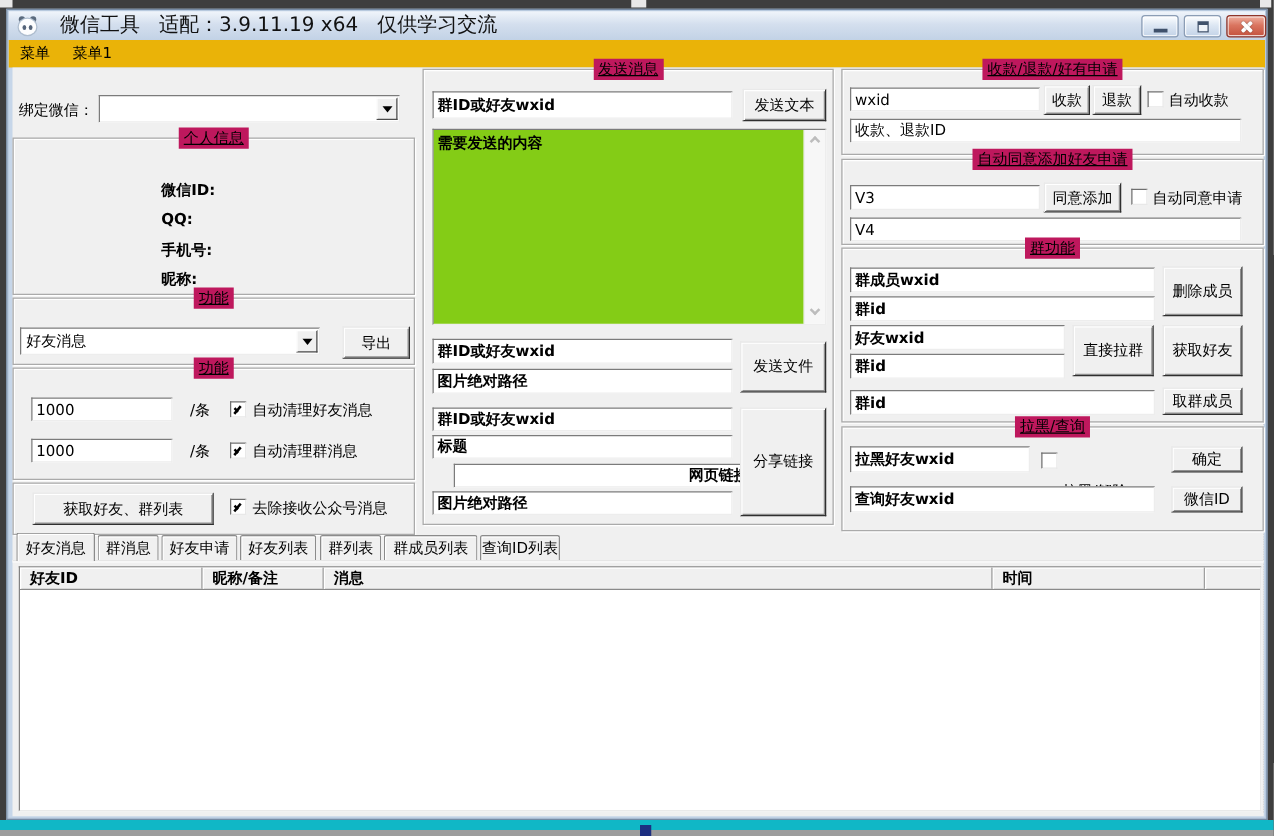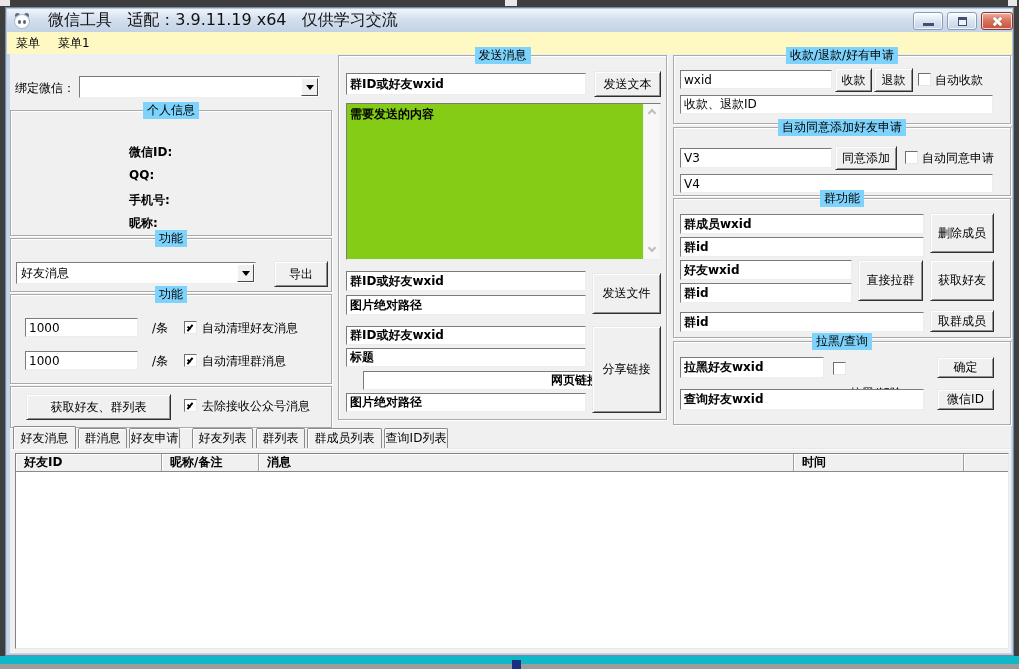--- a/index.html
+++ b/index.html
@@ -26,29 +26,29 @@
     display:flex; align-items:center; justify-content:center; }
   .winbtn.min { left:906px; width:30px; }
   .winbtn.max { left:940px; width:30px; }
   .winbtn.close { left:974px; width:32px; background:linear-gradient(#f0b2a2,#da7560 45%,#c4523e); border-color:#8e352a; }
   .glyph-min { width:11px; height:3px; background:#3f516b; margin-top:7px; }
   .glyph-max { width:9px; height:9px; border:1px solid #3f516b; border-top-width:3px; background:#eef3f9; }
   .xmark { position:relative; width:11px; height:11px; }
   .xmark::before,.xmark::after { content:""; position:absolute; left:4px; top:0; width:3px; height:11px; background:#fff; border-radius:1px; box-shadow:0 0 1px rgba(0,0,0,.5); }
   .xmark::before { transform:rotate(45deg); } .xmark::after { transform:rotate(-45deg); }
 
-  .menubar { position:absolute; left:1px; top:24px; right:1px; height:22px; background:#fef9c3; display:flex; align-items:center; }
+  .menubar { position:absolute; left:1px; top:24px; right:1px; height:22px; background:#eab308; display:flex; }
   .menu-item { padding:2px 9px; }
 
   .content { position:absolute; left:4px; top:46px; width:1001px; height:599px; background:#f0f0f0; }
   .dotted-edge { position:absolute; left:1004px; top:48px; height:594px; width:0; border-left:1px dotted #6f6f6f; }
 
   
   .groupbox { position:absolute; border:1px solid #aaa; box-shadow:inset 1px 1px 0 #fff, 1px 1px 0 #fff; }
-  .gtitle { position:absolute; top:-9px; left:50%; transform:translateX(-50%); background:#7dd3fc; padding:0 4px; white-space:nowrap; color:#000; }
+  .gtitle { position:absolute; top:-9px; left:50%; transform:translateX(-50%); background:#be185d; padding:0 4px; white-space:nowrap; color:#000;text-decoration:underline; }
 
   .tin { position:absolute; background:#fff; border:1px solid; border-color:#7b7b7b #ededed #ededed #7b7b7b;
     font-family:inherit; font-size:12px; font-weight:bold; color:#000; padding:1px 3px; outline:none; }
   .btn { position:absolute; background:#f0f0f0; border:1px solid; border-color:#e9e9e9 #2f2f2f #2f2f2f #e9e9e9;
     box-shadow:inset 1px 1px 0 #fff, inset -1px -1px 0 #8f8f8f; display:flex; align-items:center; justify-content:center;
     font-size:12px; cursor:default; white-space:nowrap; }
   .combo { position:absolute; background:#fff; border:1px solid; border-color:#7b7b7b #ededed #ededed #7b7b7b; }
   .combo .cval { position:absolute; left:4px; top:2px; right:20px; overflow:hidden; white-space:nowrap; }
   .combo .cbtn { position:absolute; right:1px; top:1px; bottom:1px; width:17px; background:#f0f0f0;
     border:1px solid; border-color:#fff #4a4a4a #4a4a4a #fff; display:flex; align-items:center; justify-content:center; }
@@ -237,21 +237,21 @@
       <input class="tin" style="left: 6px; top: 15px; width: 144px; height: 21px;" value="拉黑好友wxid">
       <div class="cb" style="left:159px;top:20px;" data-checked="false"></div>
       <div class="lbl" style="left:176px;top:19px;margin-top:24px;">拉黑/解除</div>
       <div class="btn" style="left:263px;top:15px;width:57px;height:21px;">确定</div>
       <input class="tin" style="left: 6px; top: 47px; width: 244px; height: 21px;" value="查询好友wxid">
       <div class="btn" style="left:263px;top:47px;width:57px;height:21px;">微信ID</div>
     </div>
 
     <div class="tab active" style="left:3px;width:63px;">好友消息</div>
     <div class="tab" style="left:68px;width:49px;">群消息</div>
-    <div class="tab" style="left:119px;width:51px;text-align:center;">好友申请</div>
+    <div class="tab" style="left:119px;width:61px;text-align:center;">好友申请</div>
     <div class="tab" style="left:182px;width:61px;">好友列表</div>
     <div class="tab" style="left:246px;width:49px;text-align:center;">群列表</div>
     <div class="tab" style="left:297px;width:75px;">群成员列表</div>
     <div class="tab" style="left:374px;width:64px;">查询ID列表</div>
     <div class="tabline"></div>
 
     <div class="list">
       <div class="lheader">
         <div class="hcell" style="width:146px;">好友ID</div>
         <div class="hcell" style="width:97px;">昵称/备注</div>

